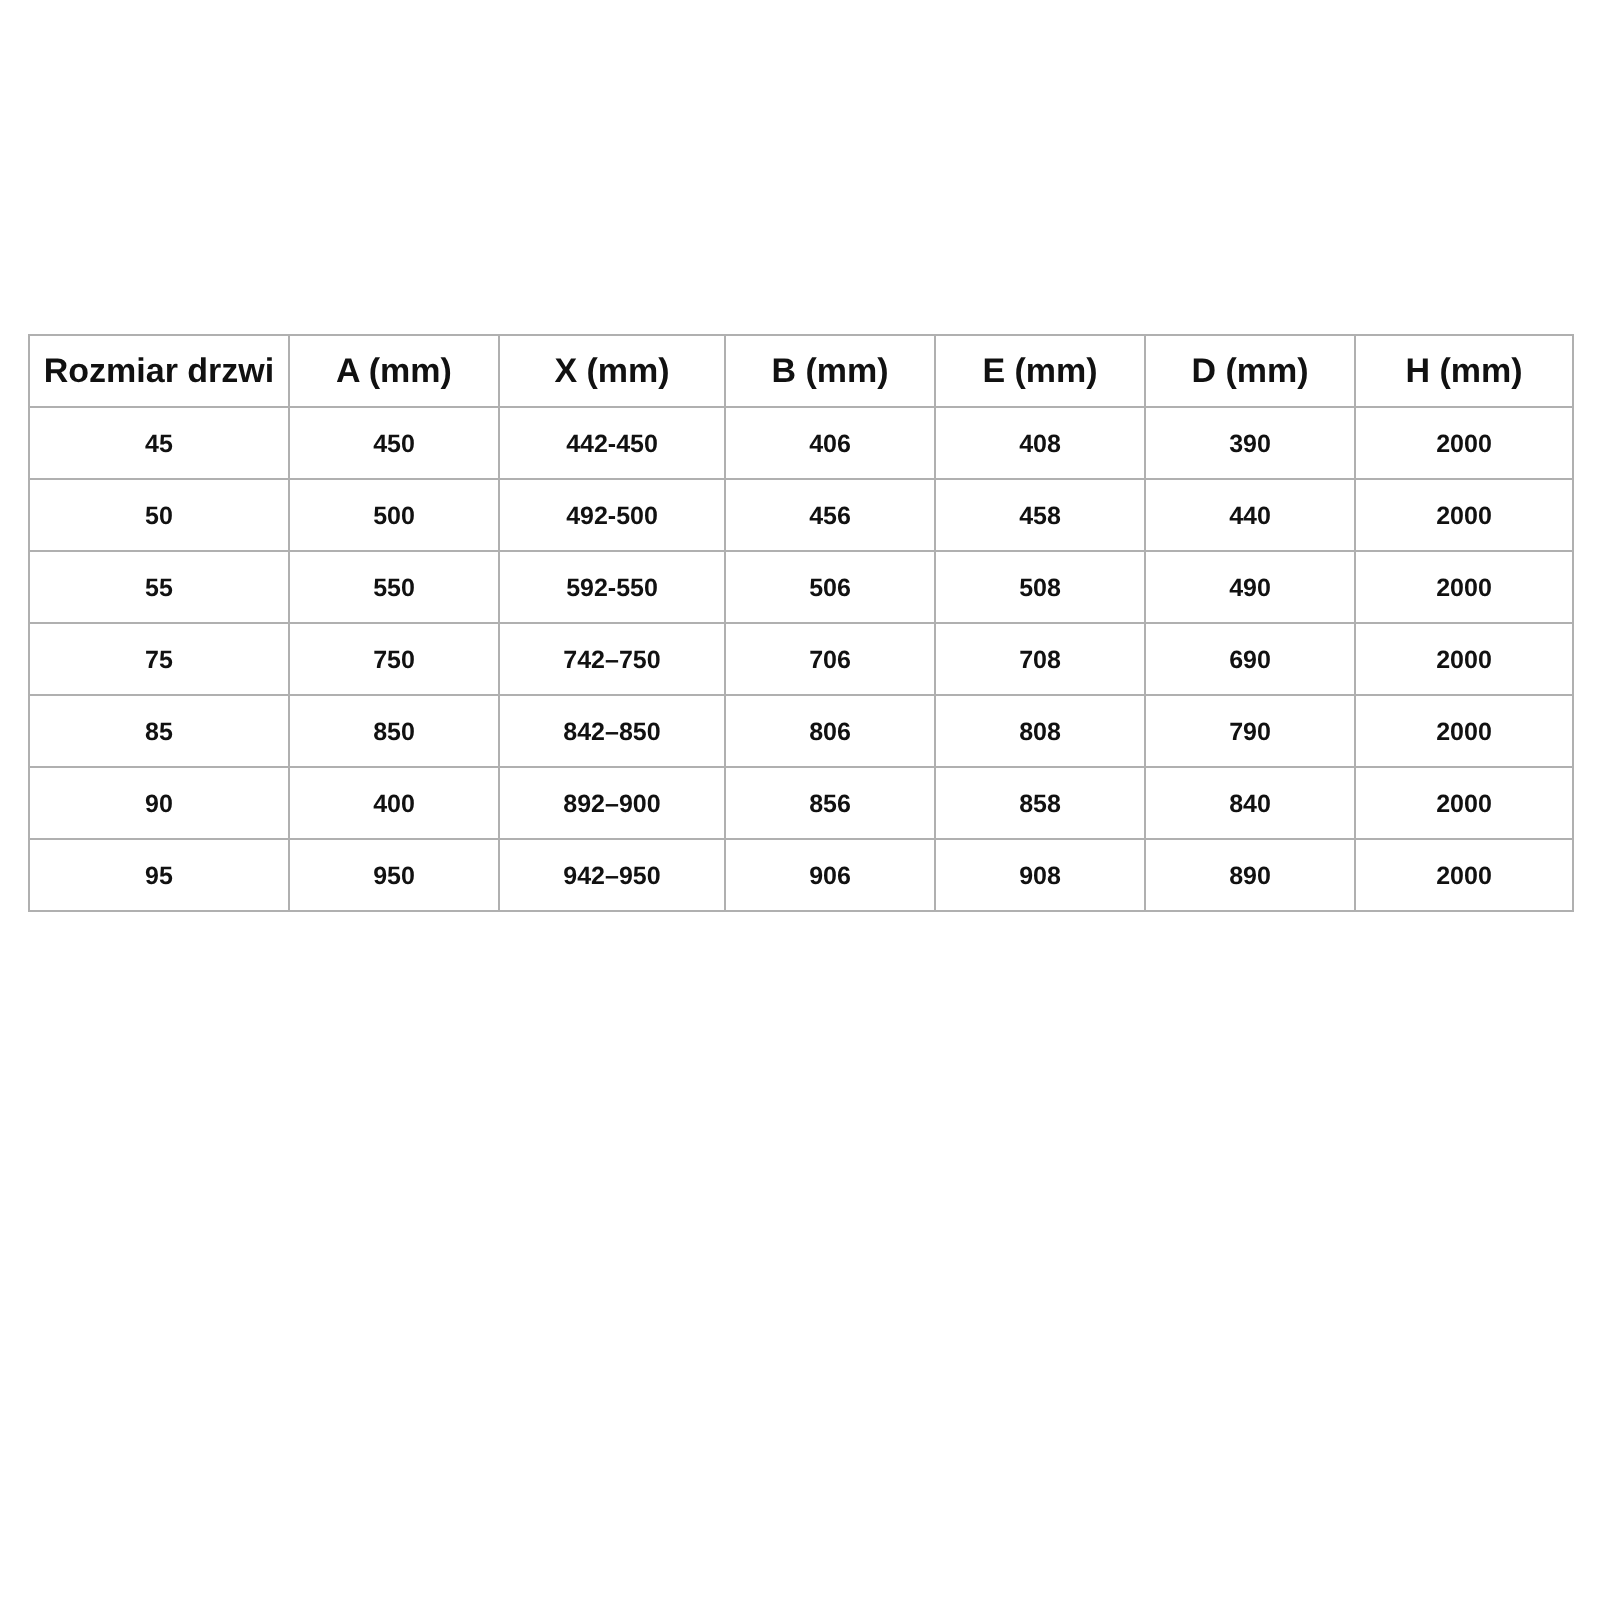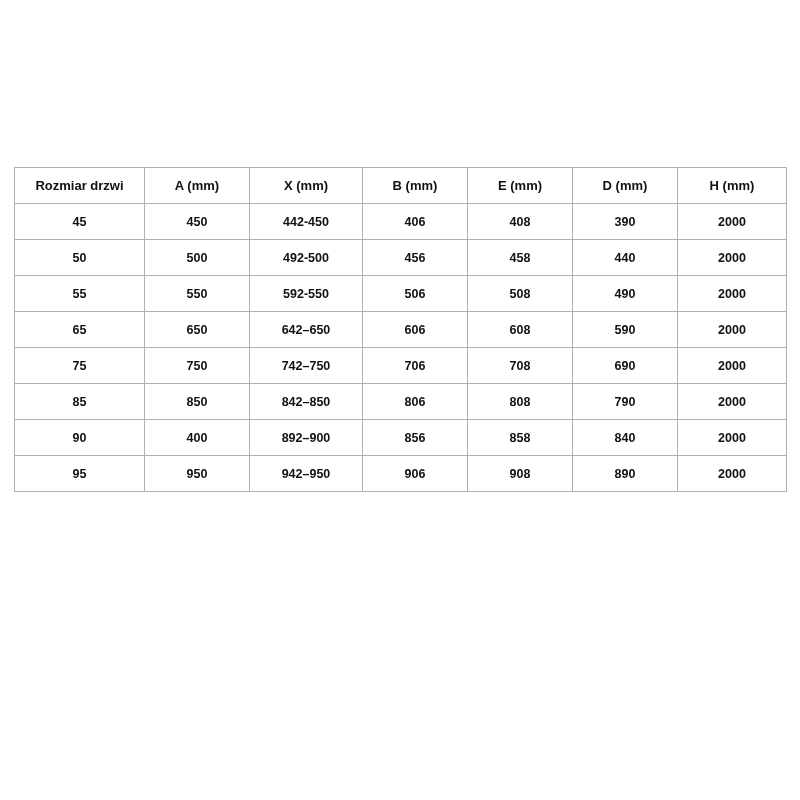--- a/index.html
+++ b/index.html
@@ -37,21 +37,21 @@
     text-align: center;
     vertical-align: middle;
     font-size: 12.5px;
     font-weight: bold;
     color: #111111;
     height: 35px;
     padding: 0 2px;
     white-space: nowrap;
   }
   table.spec th {
-    font-size: 13px;
+    font-size: 17px;
     font-weight: bold;
   }
   table.spec col.c0 { width: 130px; }
   table.spec col.c1 { width: 105px; }
   table.spec col.c2 { width: 113px; }
   table.spec col.c3 { width: 105px; }
   table.spec col.c4 { width: 105px; }
   table.spec col.c5 { width: 105px; }
   table.spec col.c6 { width: 109px; }
 </style>
@@ -103,29 +103,20 @@
         <tr>
           <td>55</td>
           <td>550</td>
           <td>592-550</td>
           <td>506</td>
           <td>508</td>
           <td>490</td>
           <td>2000</td>
         </tr>
         <tr>
-          <td>65</td>
-          <td>650</td>
-          <td>642–650</td>
-          <td>606</td>
-          <td>608</td>
-          <td>590</td>
-          <td>2000</td>
-        </tr>
-        <tr>
           <td>75</td>
           <td>750</td>
           <td>742–750</td>
           <td>706</td>
           <td>708</td>
           <td>690</td>
           <td>2000</td>
         </tr>
         <tr>
           <td>85</td>

